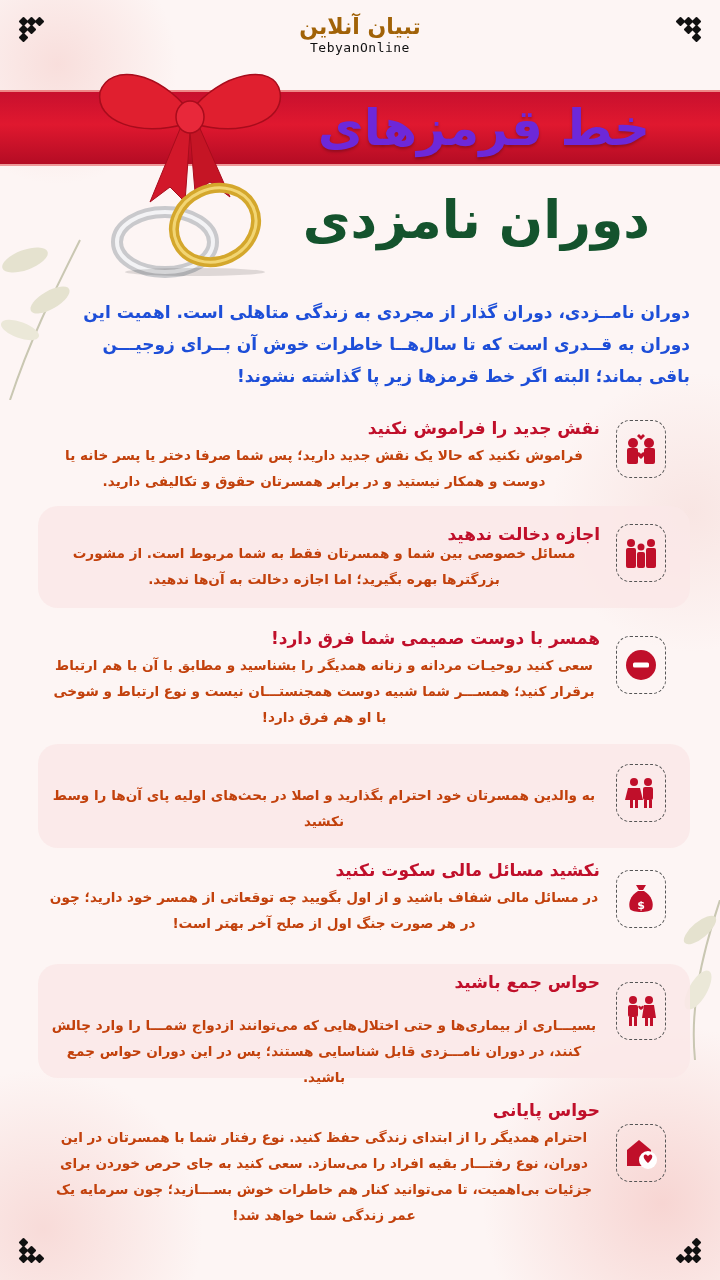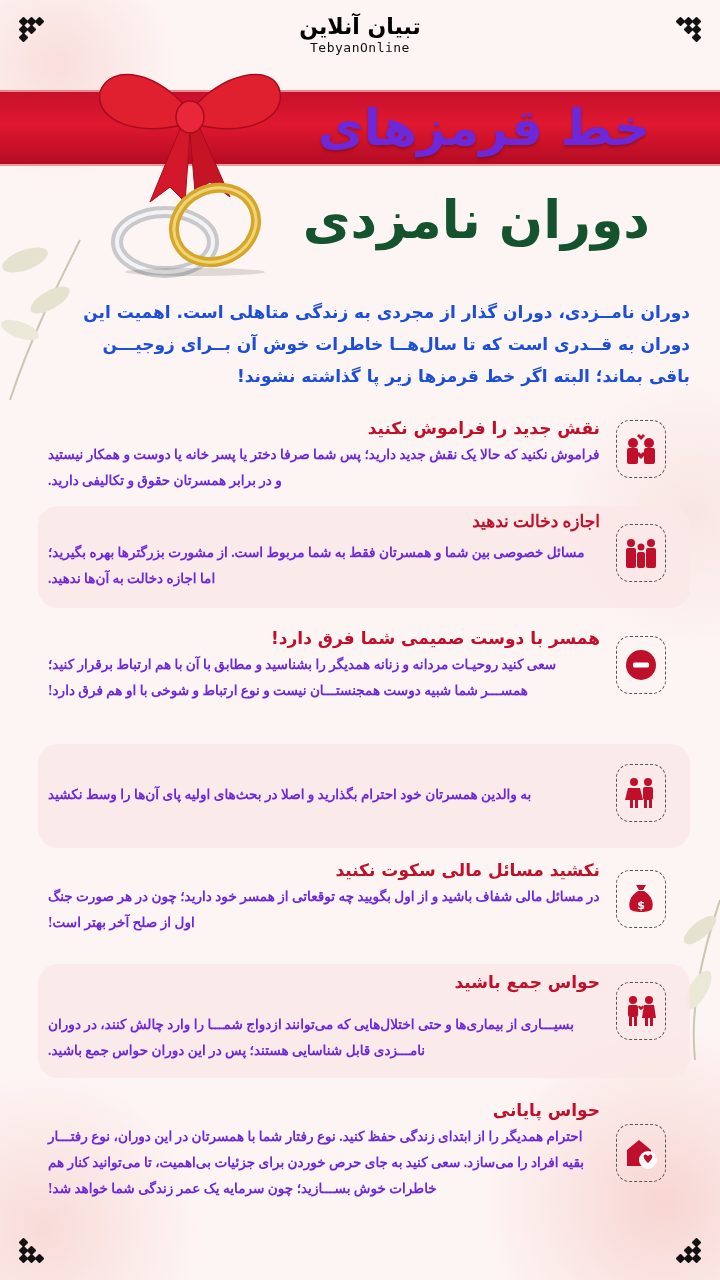--- a/index.html
+++ b/index.html
@@ -21,21 +21,21 @@
   }
   .corner {
     position: absolute; width: 24px; height: 24px;
   }
   .corner i {
     position: absolute; width: 7px; height: 7px; background: #111; transform: rotate(45deg); border-radius: 1px;
   }
   .logo {
     position: absolute; top: 14px; left: 0; right: 0; text-align: center; direction: rtl;
   }
-  .logo .fa { font-size: 22px; font-weight: bold; color: #000000; line-height: 26px; }
+  .logo .fa { font-size: 22px; font-weight: bold; color: #a16207; line-height: 26px; }
   .logo .en { font-family: "DejaVu Sans Mono", monospace; font-size: 13px; color: #111; direction: ltr; letter-spacing: 0.5px; }
   .ribbon {
     position: absolute; top: 90px; left: 0; right: 0; height: 76px;
     background: linear-gradient(180deg, #c8102e 0%, #e0182f 45%, #b40c24 100%);
     border-top: 2px solid #e88; border-bottom: 2px solid #e99;
   }
   .title1 {
     position: absolute; top: 92px; right: 70px; color: #6d28d9;
     font-size: 50px; font-weight: bold; line-height: 72px;
     text-shadow: 0 2px 3px rgba(0,0,0,0.25);
@@ -56,21 +56,21 @@
   .tip.shaded { background: rgba(250,232,232,0.85); }
   .tip .icon-box {
     position: absolute; right: 24px; width: 50px; height: 58px;
     border: 1.5px dashed #555; border-radius: 14px;
     display: flex; align-items: center; justify-content: center;
   }
   .tip .heading {
     position: absolute; right: 90px; color: #c00f2a; font-size: 17px; font-weight: bold; line-height: 24px;
   }
   .tip .body {
-    position: absolute; right: 90px; left: 10px; color: #6d28d9; font-size: 13.6px; font-weight: bold; line-height: 26px; text-align: left; font-family: Liberation Serif, serif;
+    position: absolute; right: 90px; left: 10px; color: #c2410c; font-size: 13.6px; font-weight: bold; line-height: 26px; text-align: center;
   }
   .leaf { position: absolute; }
 </style>
 </head>
 <body>
 
 <div class="bg"></div>
 
 <div class="corner" style="top:18px;left:20px;">
   <i style="top:0;left:0"></i>
@@ -163,21 +163,21 @@
   <div class="icon-box" style="top:18px;">
     <svg width="34" height="34" viewBox="0 0 34 34">
         <circle cx="7" cy="7" r="4" fill="#c00f2a"></circle>
         <circle cx="17" cy="11" r="3.5" fill="#c00f2a"></circle>
         <circle cx="27" cy="7" r="4" fill="#c00f2a"></circle>
         <rect x="2" y="12" width="10" height="20" rx="2" fill="#c00f2a"></rect>
         <rect x="13" y="16" width="8" height="16" rx="2" fill="#c00f2a"></rect>
         <rect x="22" y="12" width="10" height="20" rx="2" fill="#c00f2a"></rect>
       </svg>
   </div>
-  <div class="heading" style="top:4px;font-family:Liberation Serif, serif;">اجازه دخالت ندهید</div>
+  <div class="heading" style="top:16px;">اجازه دخالت ندهید</div>
   <div class="body" style="top:34px;">مسائل خصوصی بین شما و همسرتان فقط به شما مربوط است. از مشورت بزرگترها بهره بگیرید؛ اما اجازه دخالت به آن‌ها ندهید.</div>
 </div>
 
 <div class="tip" style="top:622px;height:116px;">
   <div class="icon-box" style="top:14px;">
     <svg width="34" height="34" viewBox="0 0 34 34">
         <circle cx="17" cy="17" r="15" fill="#c00f2a"></circle>
         <rect x="9" y="14.5" width="16" height="5" rx="1.5" fill="#fff"></rect>
       </svg>
   </div>

